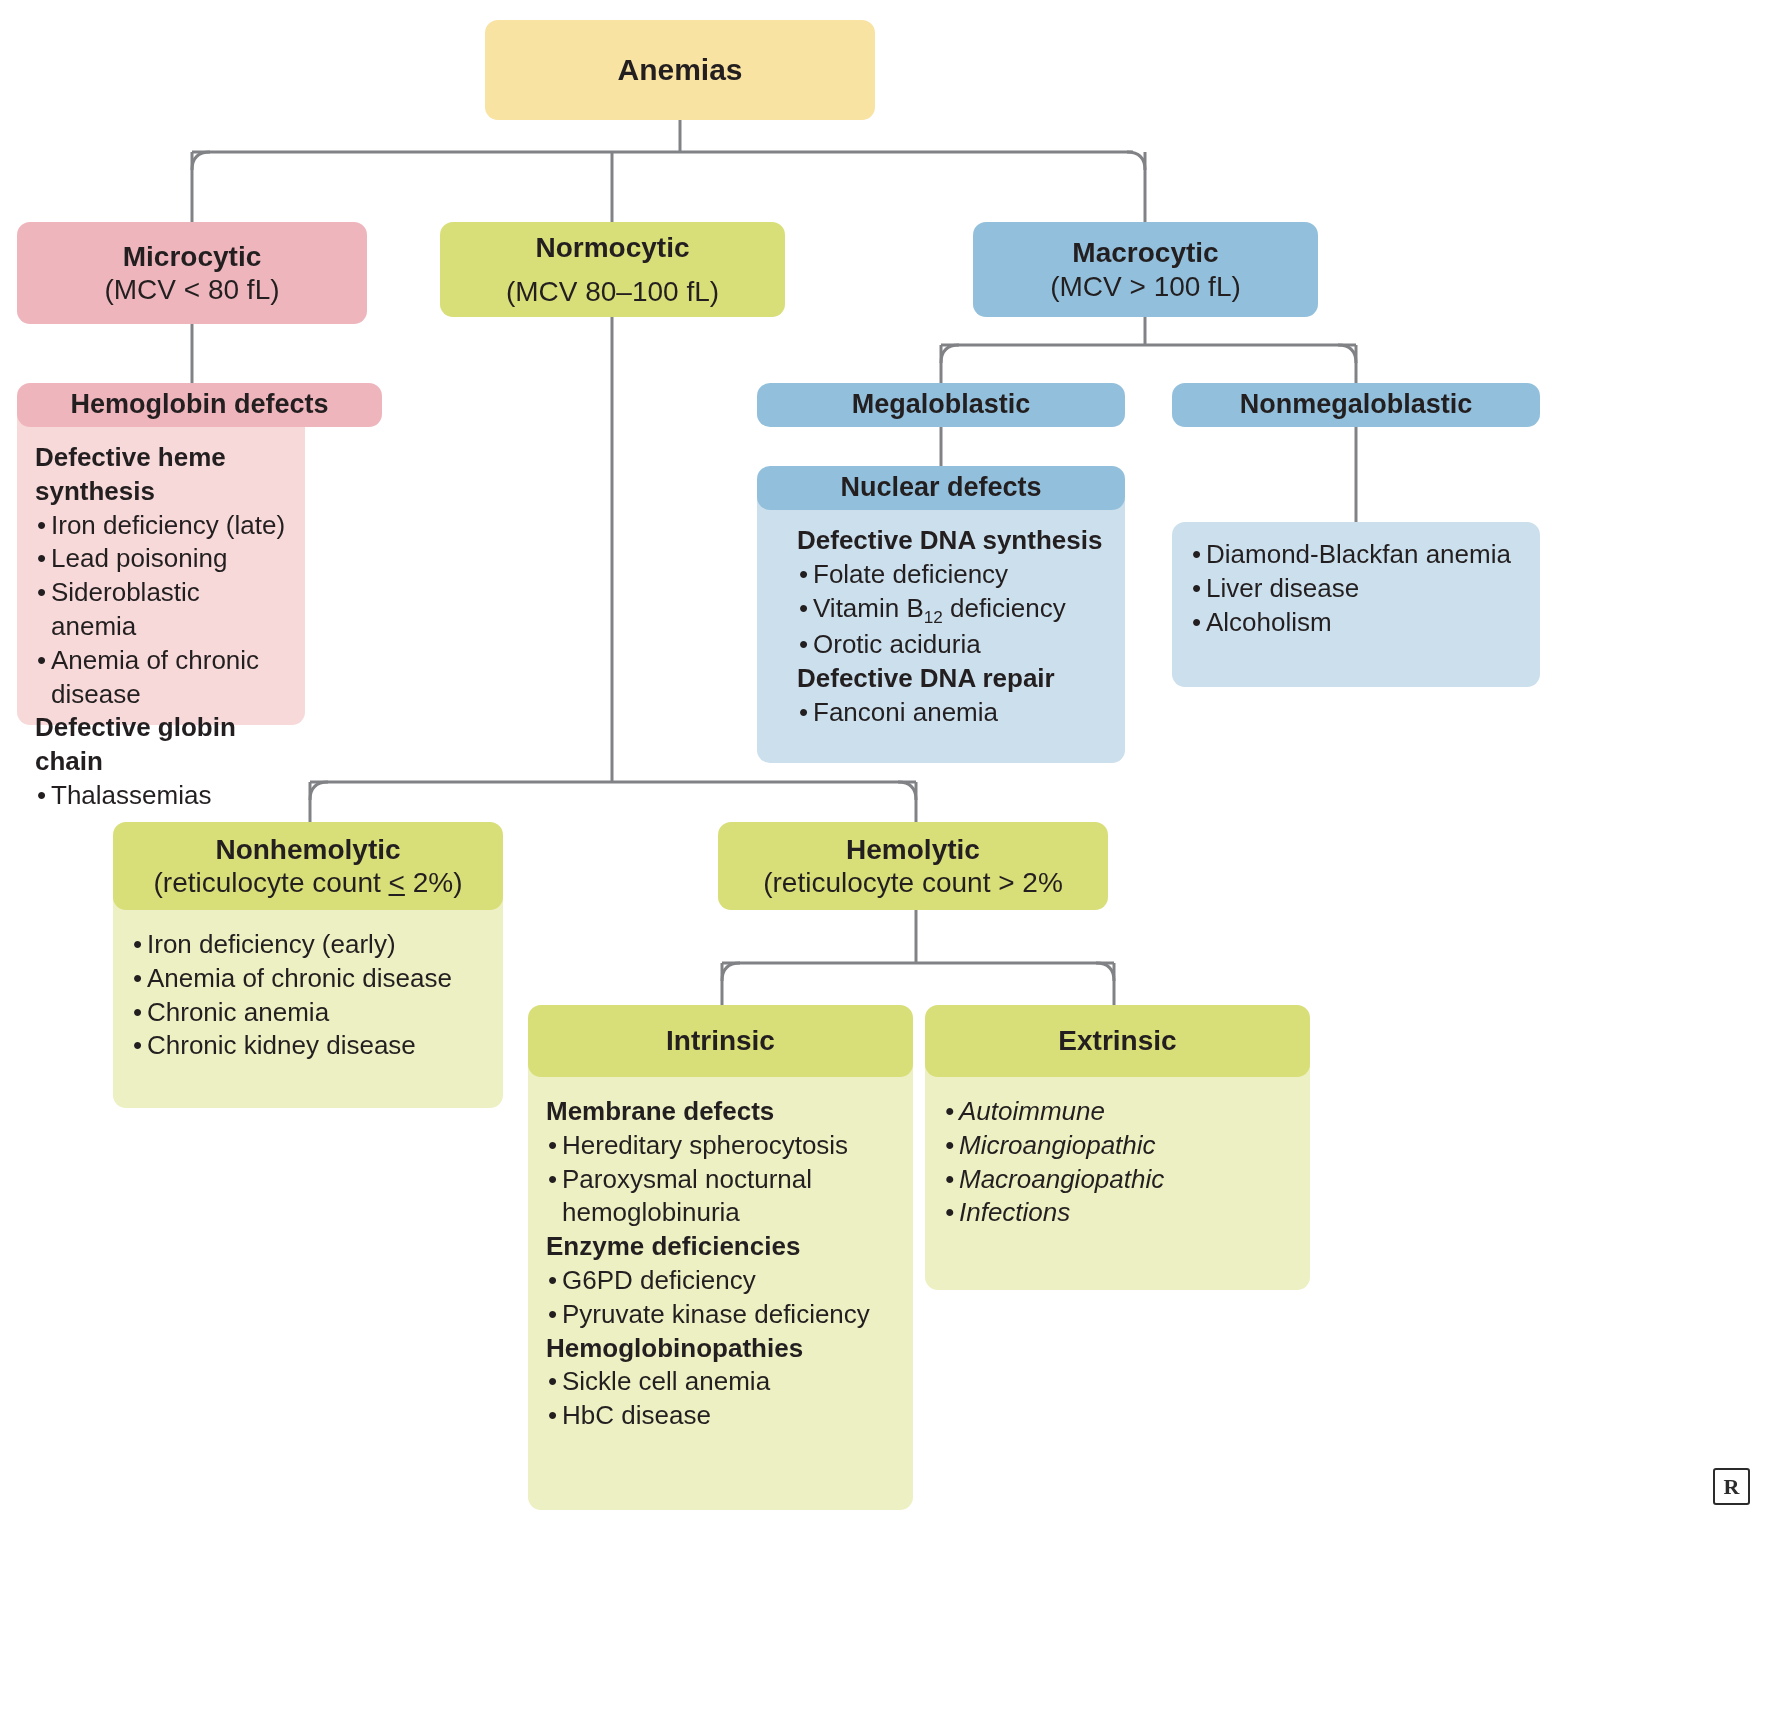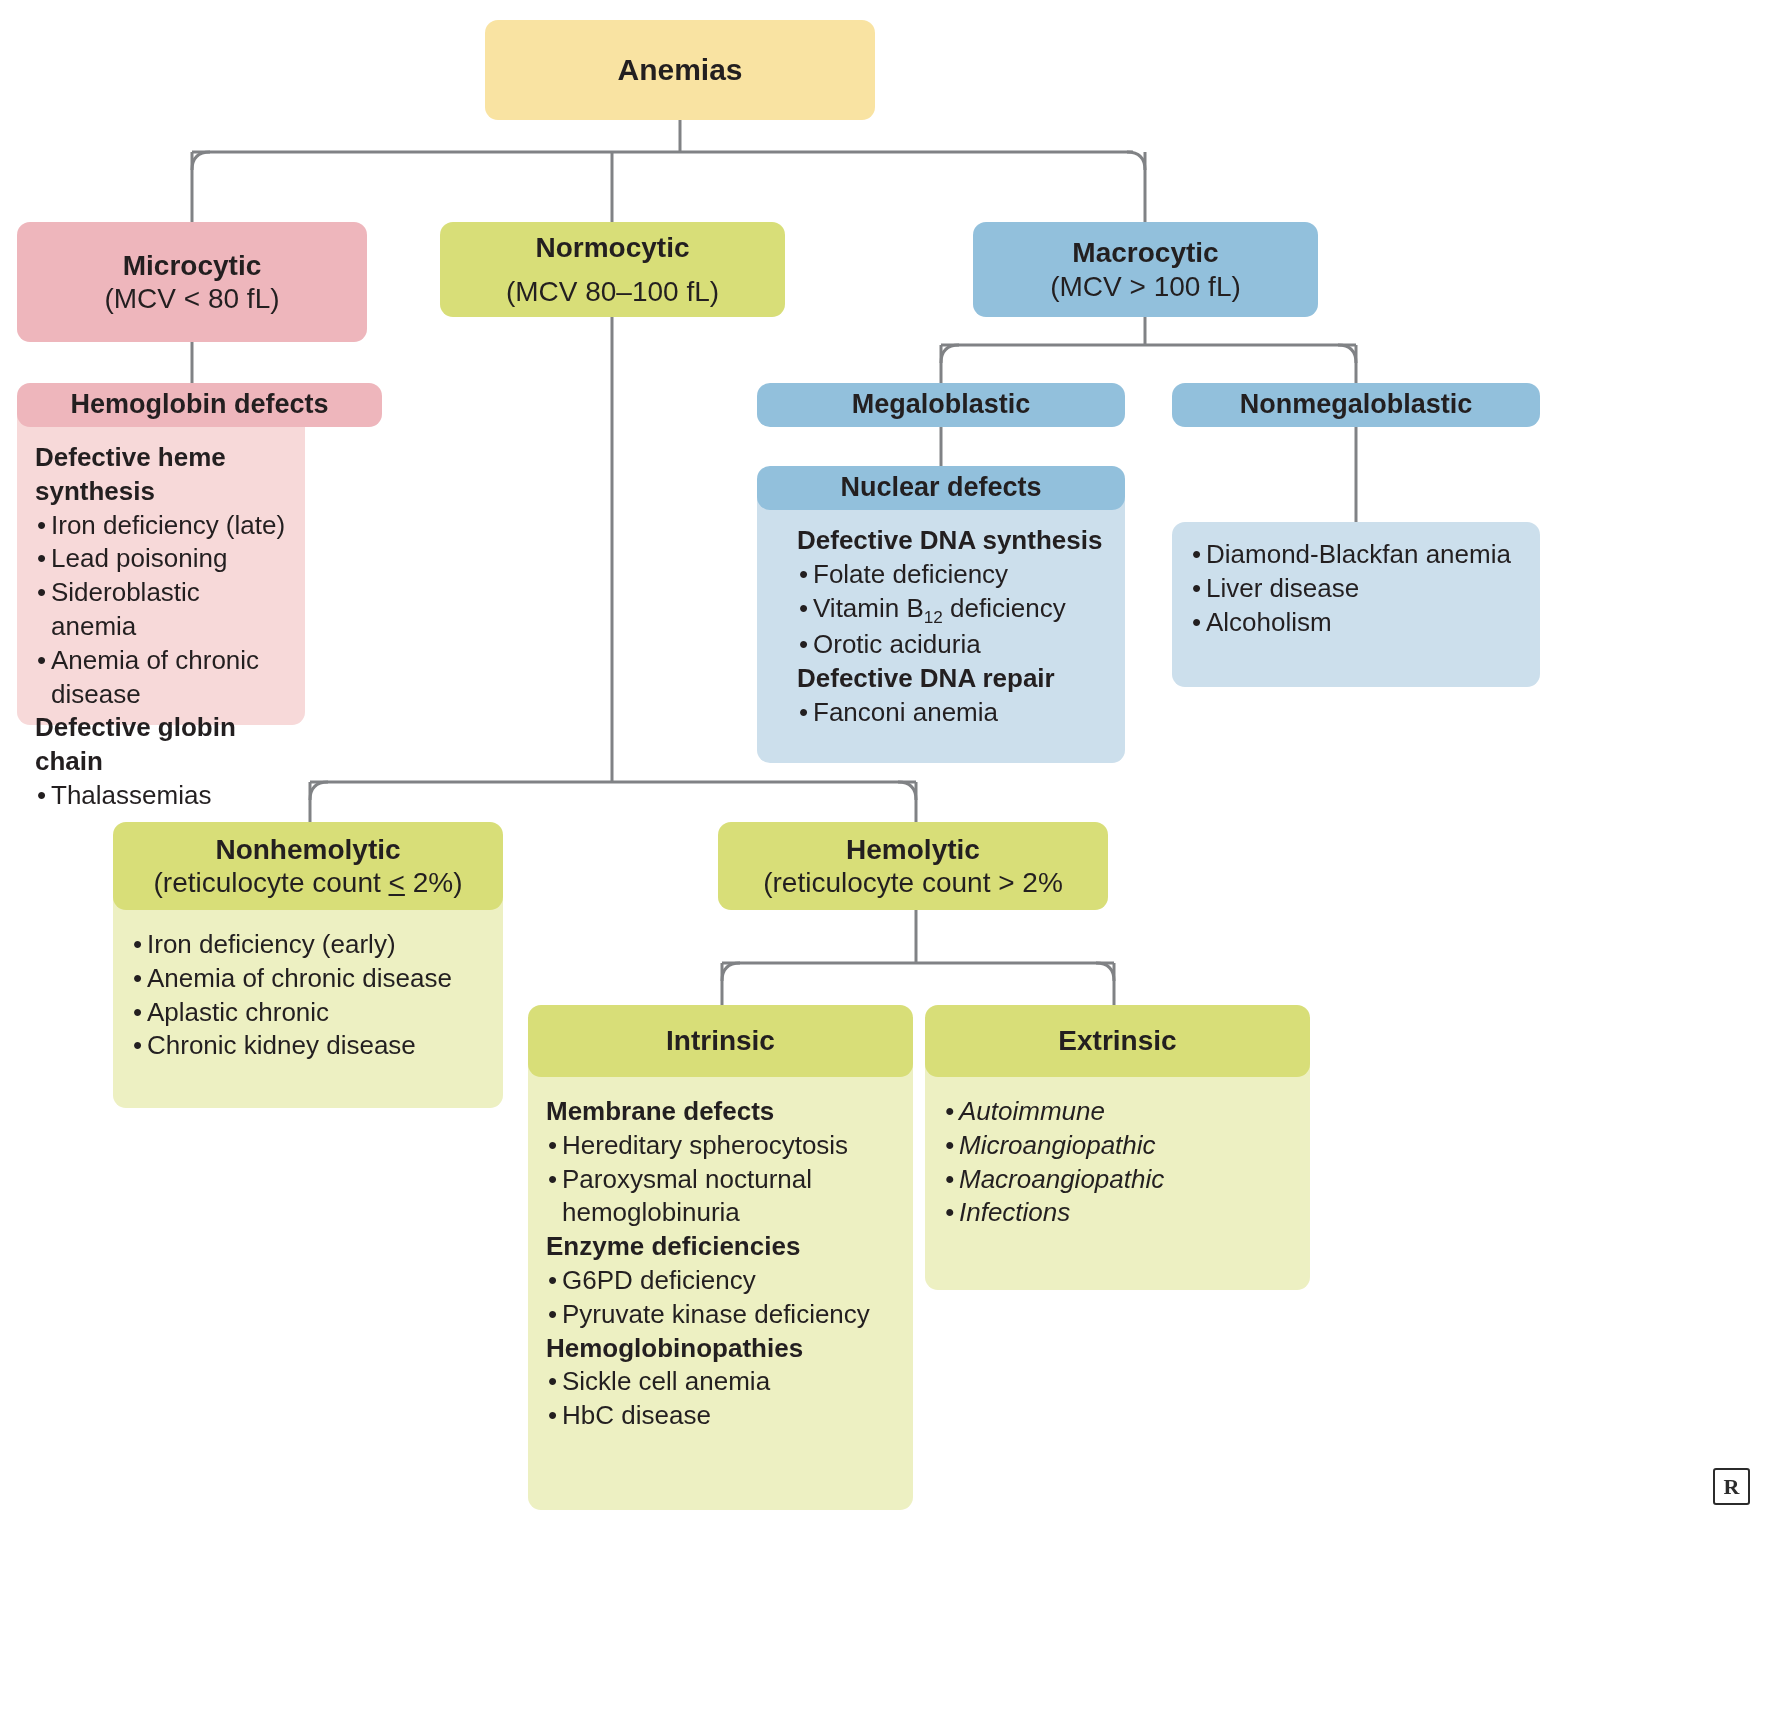--- a/index.html
+++ b/index.html
@@ -69,21 +69,21 @@
   .pink-hdr    { background:#eeb6bc; }
   .pink-body   { background:#f7d9d9; }
   .olive-hdr   { background:#d8de78; }
   .olive-body  { background:#edf0c2; }
   .blue-hdr    { background:#92c0dc; }
   .blue-body   { background:#ccdfec; }
 
   
   #n-anemias   { left:485px;  top:20px;   width:390px;  height:100px;  font-size:30px; }
 
-  #n-micro     { left:17px;   top:222px;  width:350px;  height:120px;   font-size:28px; }
+  #n-micro     { left:17px;   top:222px;  width:350px;  height:102px;   font-size:28px; }
   #n-normo     { left:440px;  top:222px;  width:345px;  height:95px;   font-size:28px;gap:11px; }
   #n-macro     { left:973px;  top:222px;  width:345px;  height:95px;   font-size:28px; }
 
   #n-hgb-hdr   { left:17px;   top:383px;  width:365px;  height:44px;   font-size:27px; }
   #n-hgb-body  { left:17px;   top:405px;  width:288px;  height:320px;  font-size:26px; padding-top:36px;}
 
   #n-mega      { left:757px;  top:383px;  width:368px;  height:44px;   font-size:27px; }
   #n-nuc-hdr   { left:757px;  top:466px;  width:368px;  height:44px;   font-size:27px; }
   #n-nuc-body  { left:757px;  top:488px;  width:368px;  height:275px;  font-size:26px; padding-top:36px; padding-left:40px;}
 
@@ -231,21 +231,21 @@
       <li>Diamond-Blackfan anemia</li>
       <li>Liver disease</li>
       <li>Alcoholism</li>
     </ul>
   </div>
 
   <div class="body olive-body" id="n-nonhem-b">
     <ul>
       <li>Iron deficiency (early)</li>
       <li>Anemia of chronic disease</li>
-      <li>Aplastic chronic</li>
+      <li>Chronic anemia</li>
       <li>Chronic kidney disease</li>
     </ul>
   </div>
   <div class="hdr olive-hdr" id="n-nonhem-hdr">
     <span>Nonhemolytic</span>
     <span class="sub"><span>(reticulocyte count </span><span class="le">&lt;</span><span> 2%)</span></span>
   </div>
 
   <div class="hdr olive-hdr" id="n-hem-hdr">
     <span>Hemolytic</span>

